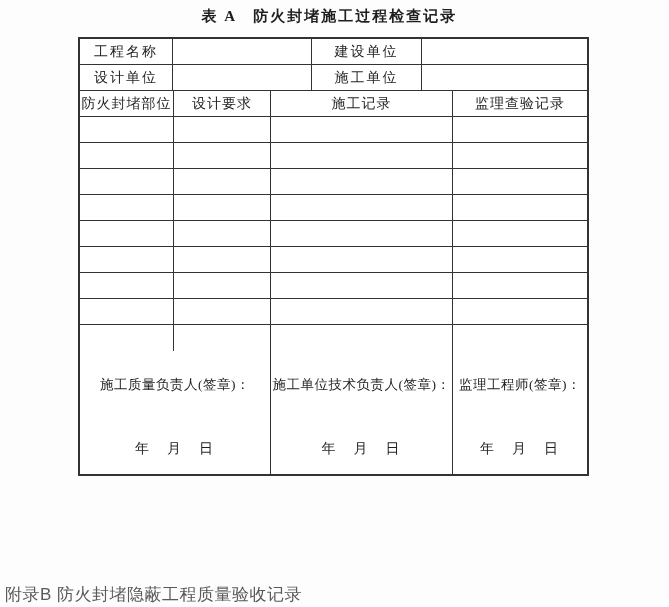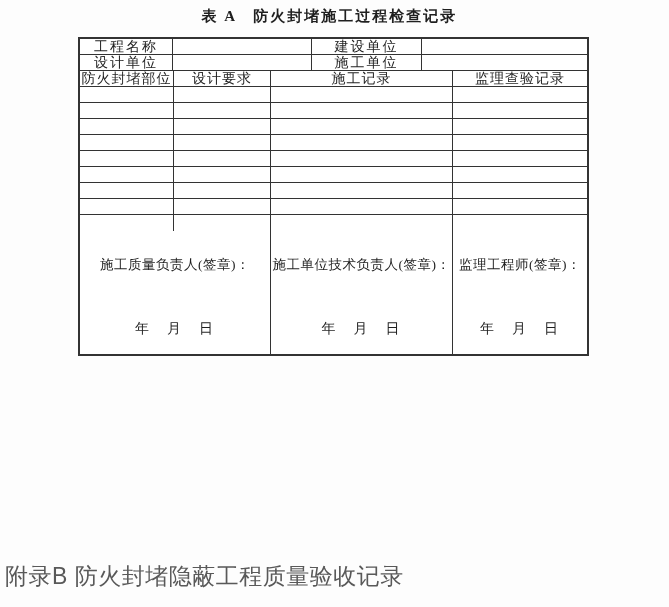--- a/index.html
+++ b/index.html
@@ -30,21 +30,21 @@
   .row:last-child { border-bottom: none; }
   .cell {
     border-right: 1px solid var(--line, #333);
     display: flex;
     align-items: center;
     justify-content: center;
     font-size: 14px;
     overflow: hidden;
   }
   .cell:last-child { border-right: none; }
-  .info-row, .head-row, .body-row { height: 16px; }
+  .info-row, .head-row, .body-row { height: 26px; }
   .label, .head { letter-spacing: 2px; }
   .head { letter-spacing: 1px; }
   
   .i1 { width: 93px; }
   .i2 { width: 139px; }
   .i3 { width: 110px; }
   .i4 { flex: 1; }
   
   .c1 { width: 94px; }
   .c2 { width: 97px; }
@@ -57,23 +57,23 @@
   .sign-row { height: 123px; }
   .sign-cell {
     flex-direction: column;
     justify-content: space-between;
     padding: 25px 2px 16px 2px;
   }
   .sig-label { font-size: 13.5px; letter-spacing: 0.5px; white-space: nowrap; }
   .sig-date { font-size: 14px; letter-spacing: 2px; }
   .footer-caption {
     position: absolute;
-    left: 5px; top: 561px;
+    left: 5px; top: 583px;
     font-family: "Liberation Sans", "DejaVu Sans", sans-serif;
-    font-size: 23px;
+    font-size: 17px;
     color: var(--footer-text, #595959);
     letter-spacing: 0.5px;
   }
 </style>
 </head>
 <body>
 
 <div class="doc-title">表 A　防火封堵施工过程检查记录</div>
 
 <div class="form-table">

